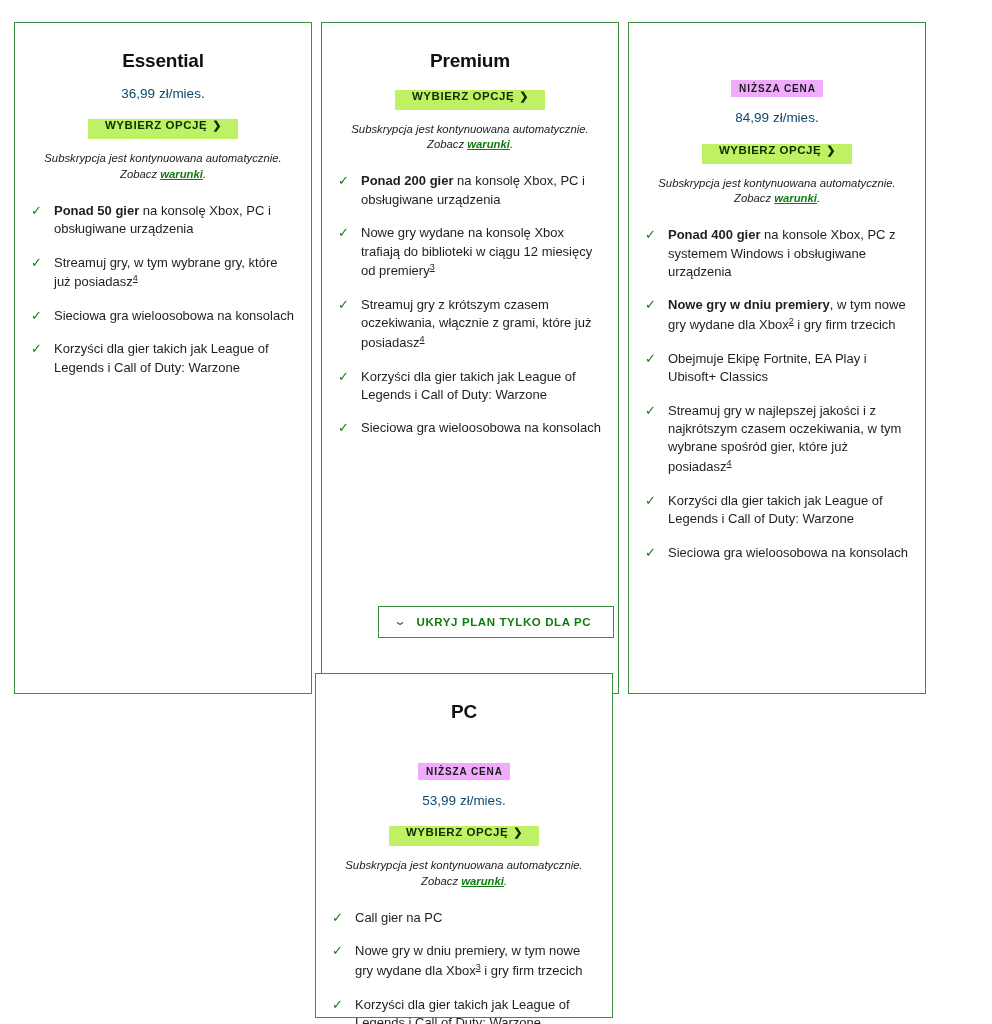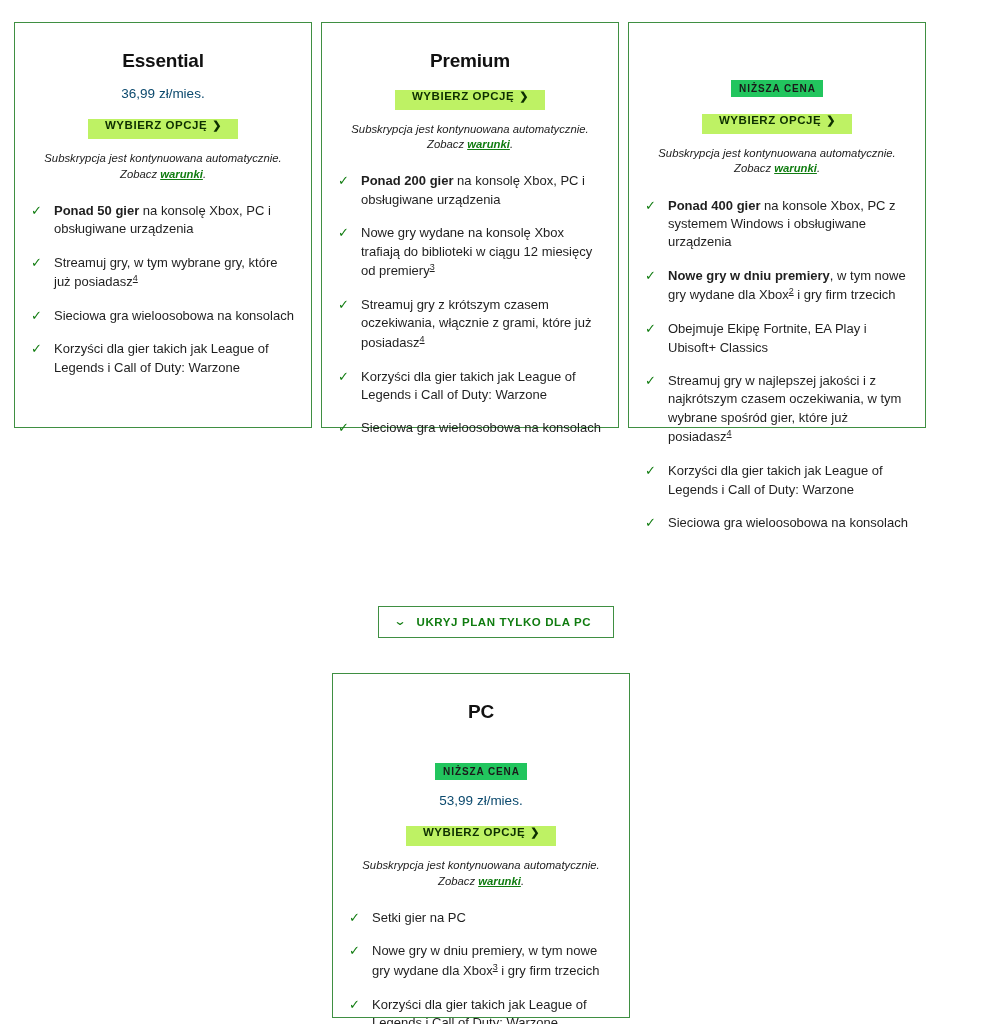--- a/index.html
+++ b/index.html
@@ -28,26 +28,26 @@
 
   .plan-card {
     box-sizing: border-box;
     width: 298px;
     background: #ffffff;
     border: 1px solid #3f8f42;
     padding: 18px 16px 16px 16px;
     display: flex;
     flex-direction: column;
   }
-  .plans-row .plan-card { height: 406px; align-items: center; }
+  .plans-row .plan-card { height: 672px; align-items: center; }
 
   .pc-card-wrap {
     position: absolute;
     top: 673px;
-    left: 332px;
+    left: 315px;
     width: 258px;
   }
   .pc-card-wrap .plan-card { height: 345px; }
 
   .card-head {
     text-align: center;
   }
   .plan-title {
     font-size: 19px;
     font-weight: bold;
@@ -55,21 +55,21 @@
     letter-spacing: -0.2px;
     margin: 9px 0 0 0;
     line-height: 1.2;
   }
   .badge-row {
     margin-top: 8px;
     min-height: 0;
   }
   .price-badge {
     display: inline-block;
-    background: #22c55e;
+    background: #f0abfc;
     color: #1a1a1a;
     font-size: 10px;
     font-weight: bold;
     letter-spacing: 0.9px;
     padding: 3px 7px 3px 8px;
     line-height: 1.1;
     text-transform: uppercase;
     margin-top: 31px;
   }
   .plan-price {
@@ -243,20 +243,21 @@
         </li>
         <li class="feature-item">
           <span class="check-icon">✓</span>
           <span class="feature-text">Sieciowa gra wieloosobowa na konsolach</span>
         </li>
       </ul>
     </div>
     <div class="plan-card">
       <div class="card-head">
         <div class="badge-row"><span class="price-badge">NIŻSZA CENA</span></div>
+        <div class="plan-price">84,99 zł/mies.</div>
         <button class="cta-button"><span>WYBIERZ OPCJĘ</span><span class="chev">❯</span></button>
         <div class="auto-renew">
           <div>Subskrypcja jest kontynuowana automatycznie.</div>
           <div>Zobacz <span class="terms-link">warunki</span>.</div>
         </div>
       </div>
       <ul class="feature-list">
         <li class="feature-item">
           <span class="check-icon">✓</span>
           <span class="feature-text"><b>Ponad 400 gier</b> na konsole Xbox, PC z systemem Windows i obsługiwane urządzenia</span>
@@ -300,21 +301,21 @@
         <div class="plan-price">53,99 zł/mies.</div>
         <button class="cta-button"><span>WYBIERZ OPCJĘ</span><span class="chev">❯</span></button>
         <div class="auto-renew">
           <div>Subskrypcja jest kontynuowana automatycznie.</div>
           <div>Zobacz <span class="terms-link">warunki</span>.</div>
         </div>
       </div>
       <ul class="feature-list">
         <li class="feature-item">
           <span class="check-icon">✓</span>
-          <span class="feature-text">Setki gier na PC</span>
+          <span class="feature-text">Call gier na PC</span>
         </li>
         <li class="feature-item">
           <span class="check-icon">✓</span>
           <span class="feature-text">Nowe gry w dniu premiery, w tym nowe gry wydane dla Xbox<sup>3</sup> i gry firm trzecich</span>
         </li>
         <li class="feature-item">
           <span class="check-icon">✓</span>
           <span class="feature-text">Korzyści dla gier takich jak League of Legends i Call of Duty: Warzone</span>
         </li>
         <li class="feature-item">

